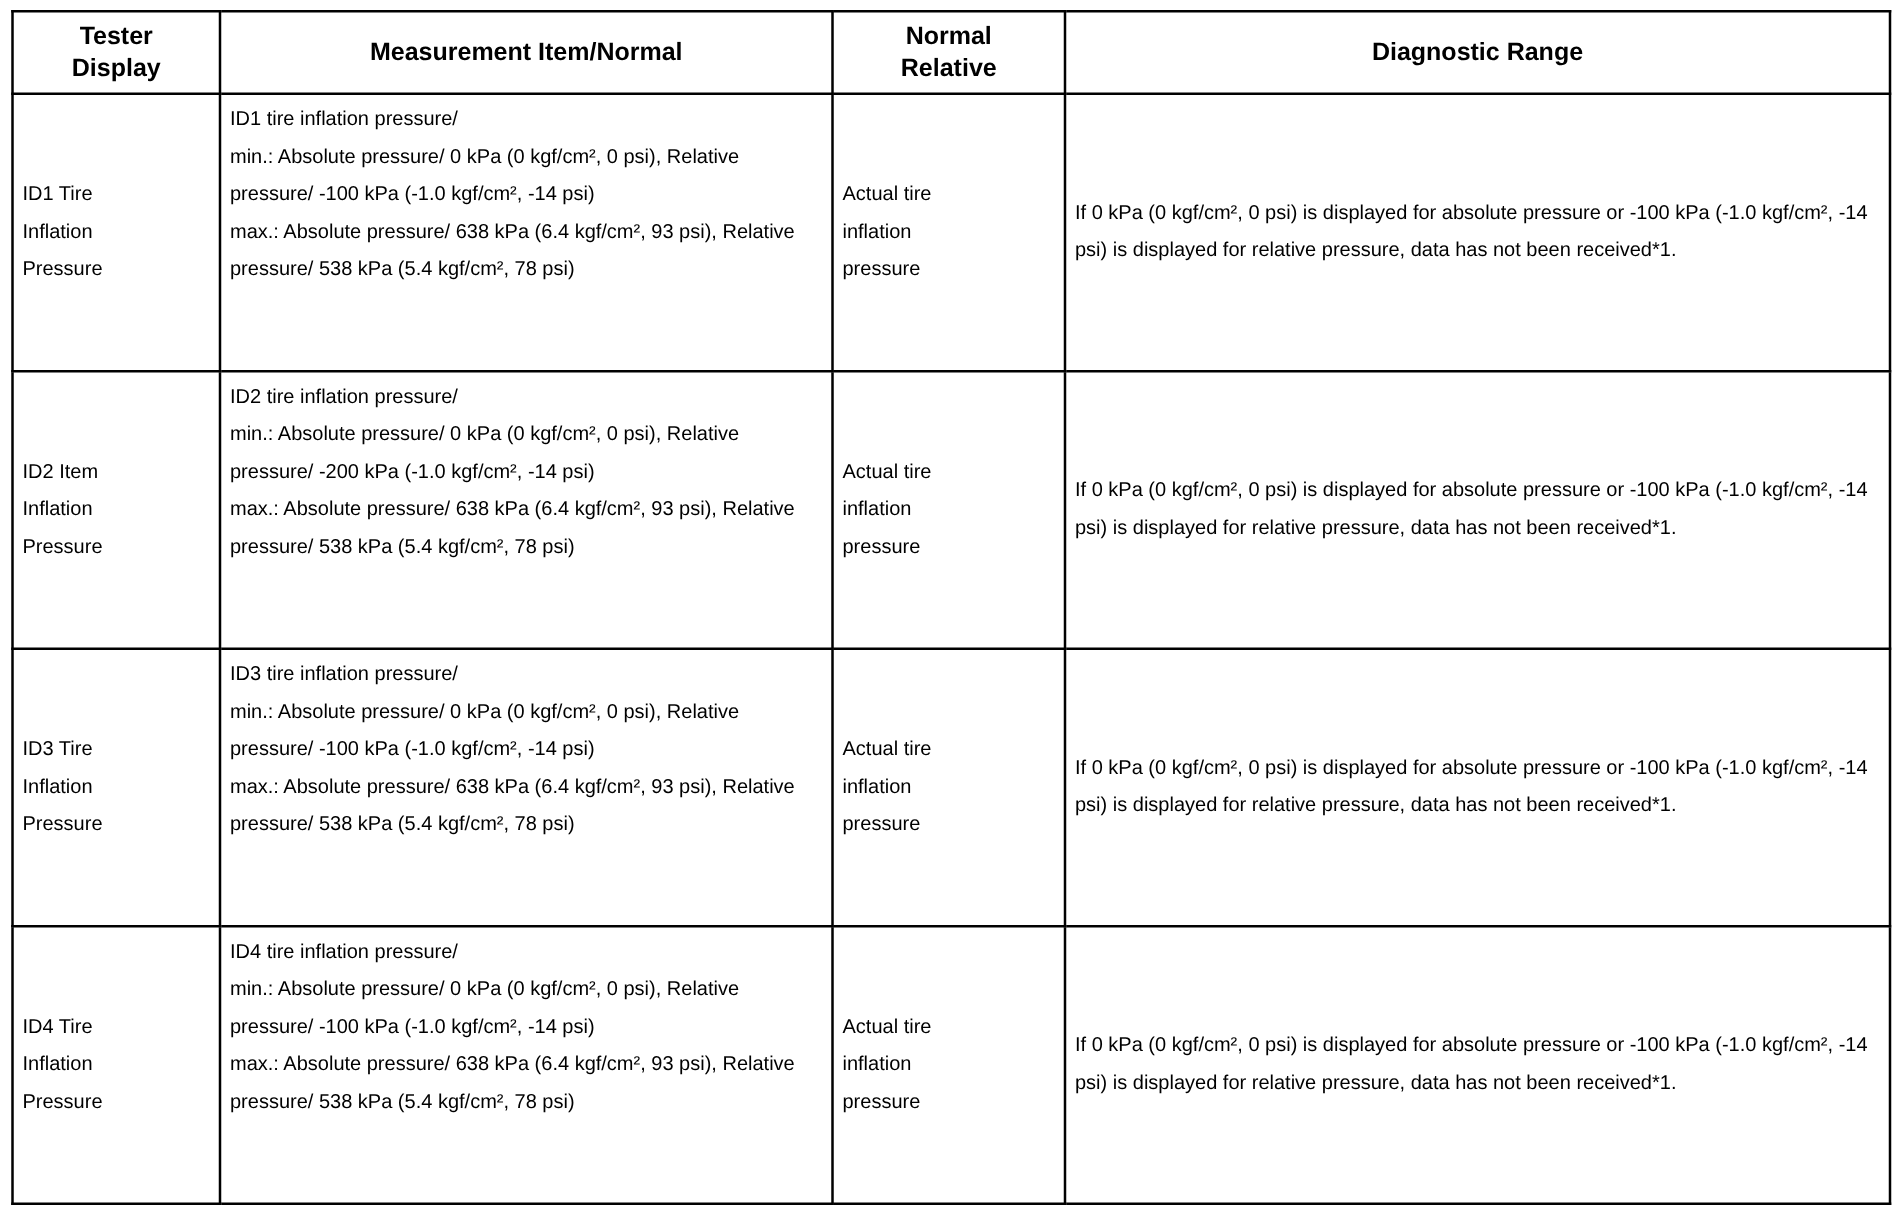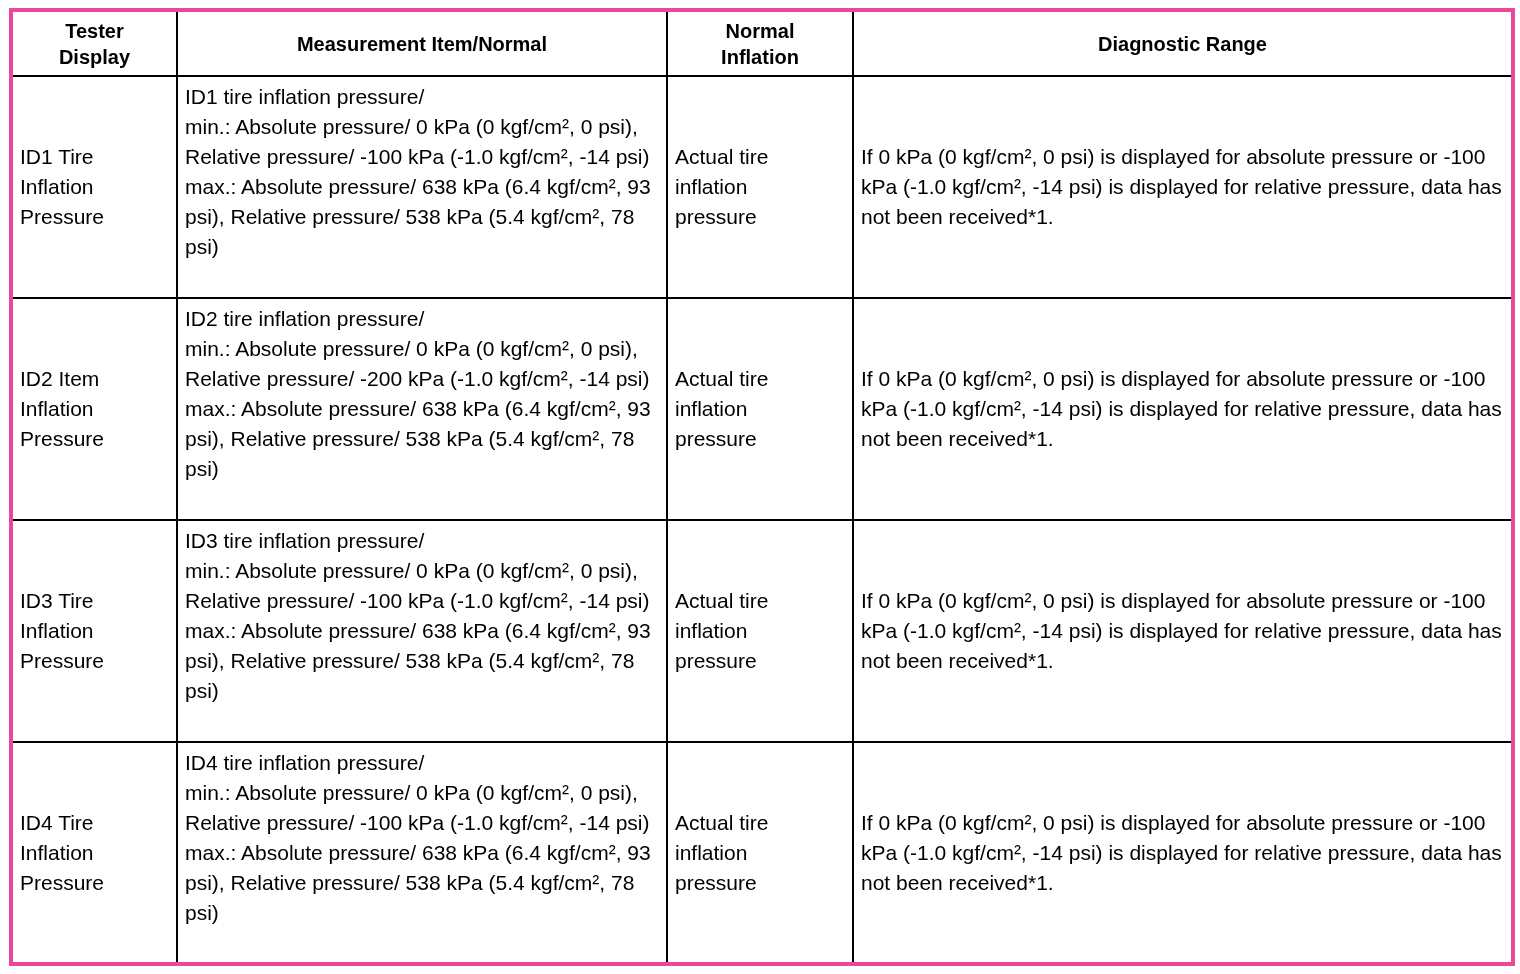--- a/index.html
+++ b/index.html
@@ -15,37 +15,37 @@
     color: #000;
     overflow: hidden;
   }
   .page {
     padding: 8px 9px;
   }
   table.spec-table {
     border-collapse: collapse;
     table-layout: fixed;
     width: 1502px;
-    border: 4px solid #ec4899;
+    border: 1px solid #ec4899;
   }
   .spec-table th,
   .spec-table td {
     border: 2px solid #000;
   }
   .spec-table th {
     font-size: 20px;
     font-weight: bold;
     text-align: center;
     vertical-align: middle;
     white-space: pre-line;
     line-height: 1.3;
     padding: 4px 4px;
   }
   .spec-table td {
-    font-size: 21px;
+    font-size: 16px;
     line-height: 30px;
     padding: 2px 6px 2px 7px;
     vertical-align: middle;
     white-space: pre-line;
     text-align: left;
   }
   .spec-table td.measurement {
     vertical-align: top;
     padding-top: 5px;
   }
@@ -66,21 +66,21 @@
         <col class="c2">
         <col class="c3">
         <col class="c4">
     </colgroup>
     <thead>
       <tr>
         <th>Tester
 Display</th>
         <th>Measurement Item/Normal</th>
         <th>Normal
-Inflation</th>
+Relative</th>
         <th>Diagnostic Range</th>
       </tr>
     </thead>
     <tbody>
       <tr>
         <td>ID1 Tire
 Inflation
 Pressure</td>
         <td class="measurement">ID1 tire inflation pressure/
 min.: Absolute pressure/ 0 kPa (0 kgf/cm², 0 psi), Relative pressure/ -100 kPa (-1.0 kgf/cm², -14 psi)

